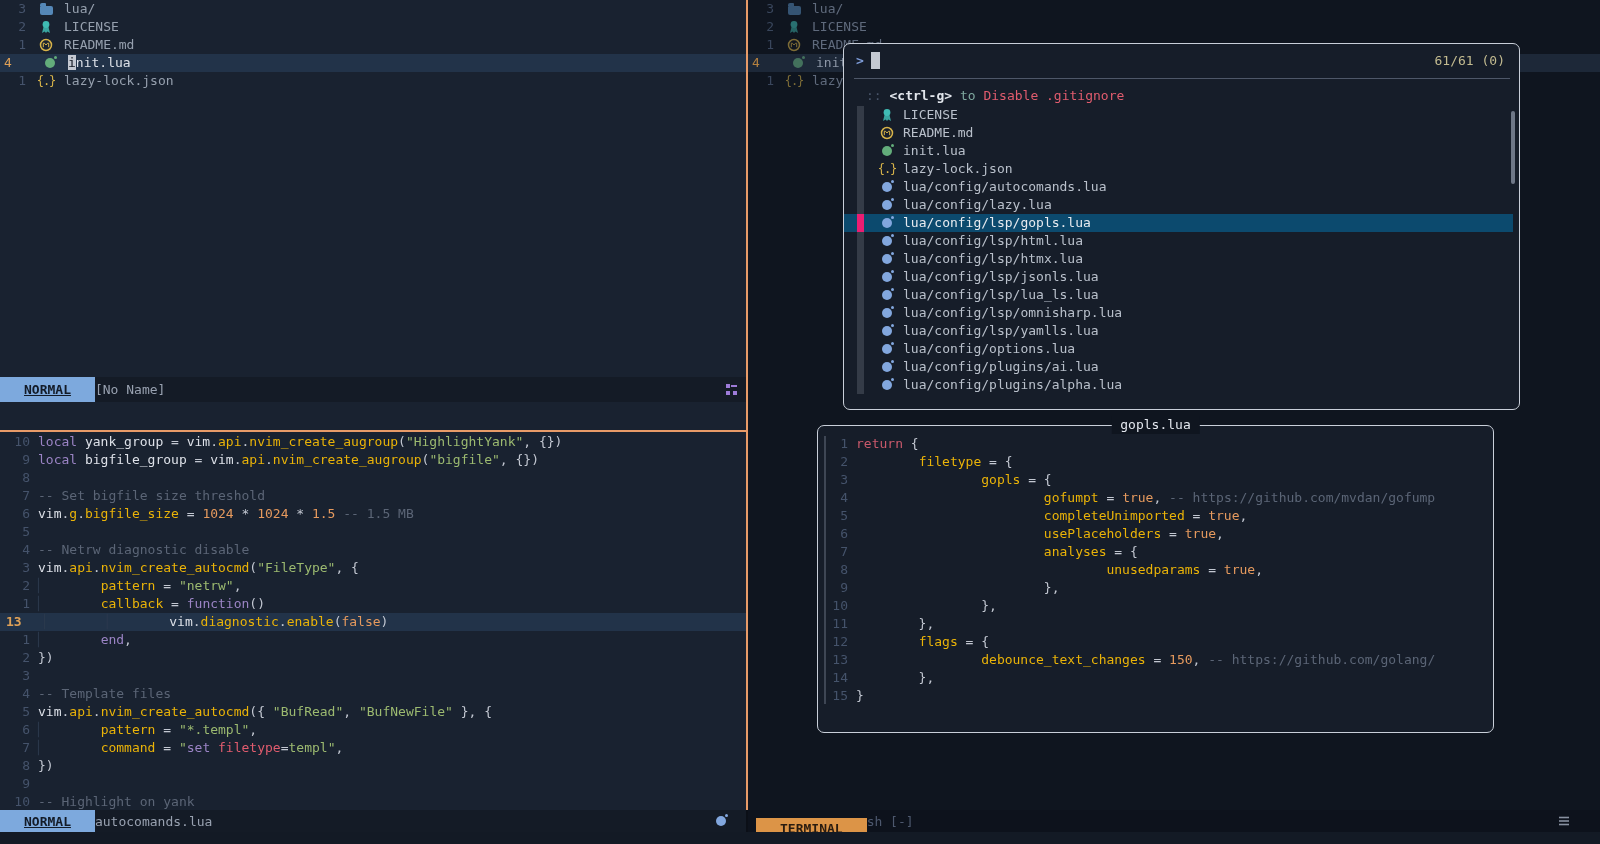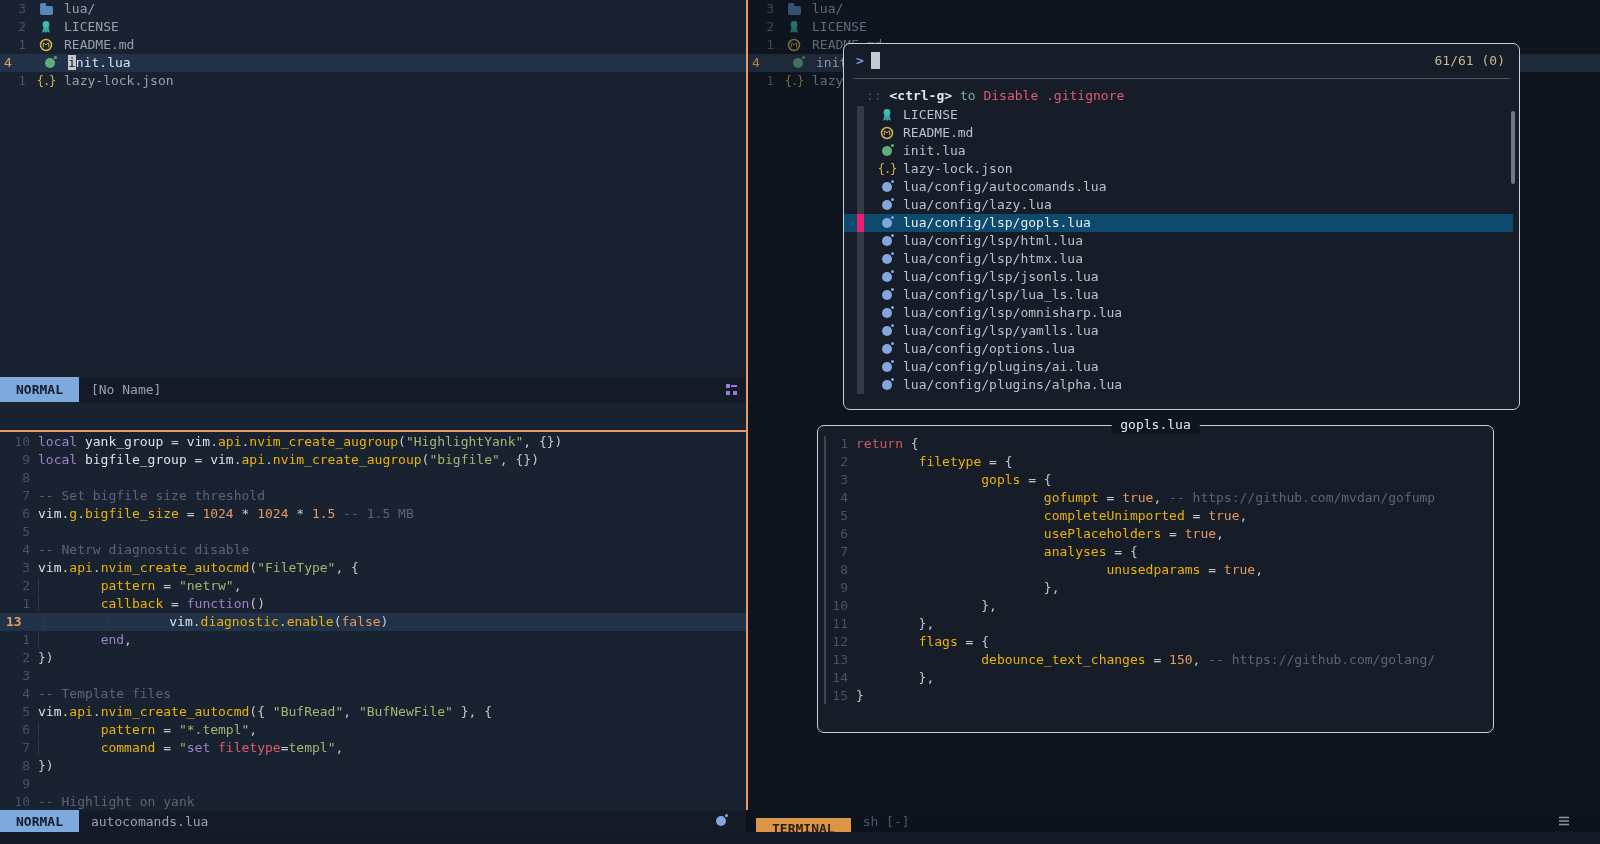--- a/index.html
+++ b/index.html
@@ -12,24 +12,24 @@
   #left-bottom{left:0;top:432px;width:746px;height:378px;background:#192230;}
   #vsep{left:746px;top:0;width:2px;height:810px;background:#e89b68;}
   #right-pane{left:748px;top:0;width:852px;height:810px;background:#0f151f;}
   #cmdline{left:0;top:832px;width:1600px;height:12px;background:#131a25;}
 
   
   .sbar{position:absolute;display:flex;align-items:center;background:#141b26;}
   #statusbar1{left:0;top:377px;width:746px;height:25px;}
   #statusbar2{left:0;top:810px;width:746px;height:22px;}
   #termbar{left:748px;top:810px;width:852px;height:22px;background:#0d121c;}
-  .chip{font-weight:bold;padding:0 16px;height:100%;display:flex;align-items:center;}
+  .chip{font-weight:bold;padding:0 24px;height:100%;display:flex;align-items:center;text-decoration:underline;}
   .chip-normal{background:#7da9dd;color:#131b27;}
   .chip-term{background:#dc9447;color:#2a1c10;margin-top:15px;}
-  .sbar .fname-s{margin-left:12px;color:#98a1b0;}
+  .sbar .fname-s{margin-left:0;color:#98a1b0;}
   .sbar .right-ico{position:absolute;display:flex;align-items:center;}
 
   
   .trow{display:flex;align-items:center;height:18px;line-height:18px;white-space:pre;}
   .trow.cur{background:#223349;}
   .num{width:26px;text-align:right;color:#45536b;flex:none;}
   .trow.cur .num,.curnum{color:#dfa157 !important;text-align:left;padding-left:4px;}
   .ficon{width:16px;margin-left:12px;display:inline-flex;align-items:center;justify-content:center;flex:none;}
   .fname{margin-left:10px;color:#96a0ae;}
   .trow.cur .fname{color:#dde1e8;}

